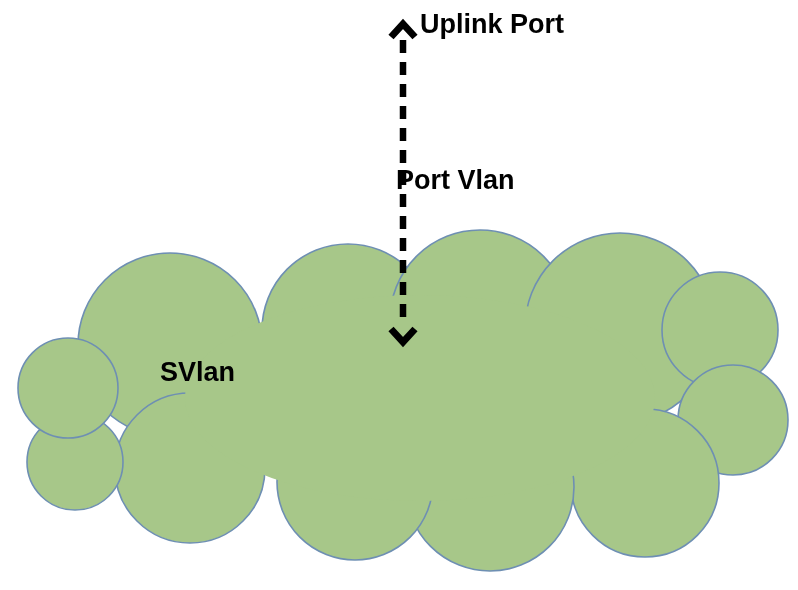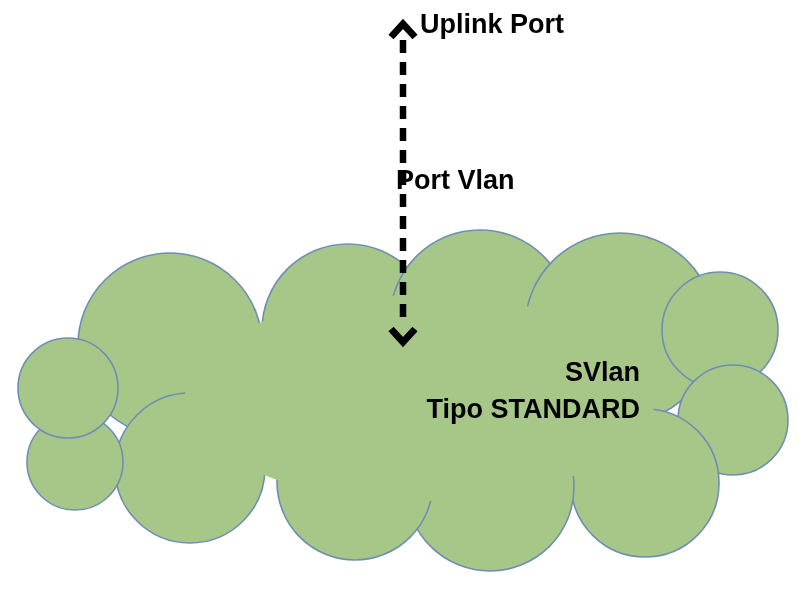--- a/index.html
+++ b/index.html
@@ -25,21 +25,21 @@
   .label {
     position: absolute;
     color: var(--text, #000);
     font-weight: 700;
     font-size: 27px;
     line-height: 37px;
     white-space: nowrap;
   }
   .label-uplink   { left: 420px; top: 6px; }
   .label-portvlan { left: 396px; top: 162px; }
-  .label-cloud    { left: 160px; top: 354px; width: 480px; text-align: right; }
+  .label-cloud    { left: 160px; top: 354px; width: 480px; text-align: left; }
 </style>
 </head>
 <body>
 
 <div class="canvas">
 
   <svg width="798" height="590" viewBox="0 0 798 590">
 
     <g>
       <circle class="bump" cx="170" cy="345" r="92"></circle>
@@ -65,16 +65,15 @@
   </svg>
 
   <div class="label label-uplink">
     <div>Uplink Port</div>
   </div>
 
   <div class="label label-portvlan">Port Vlan</div>
 
   <div class="label label-cloud">
     <div>SVlan</div>
-    <div>Tipo STANDARD</div>
   </div>
 
 </div>
 
 </body></html>

